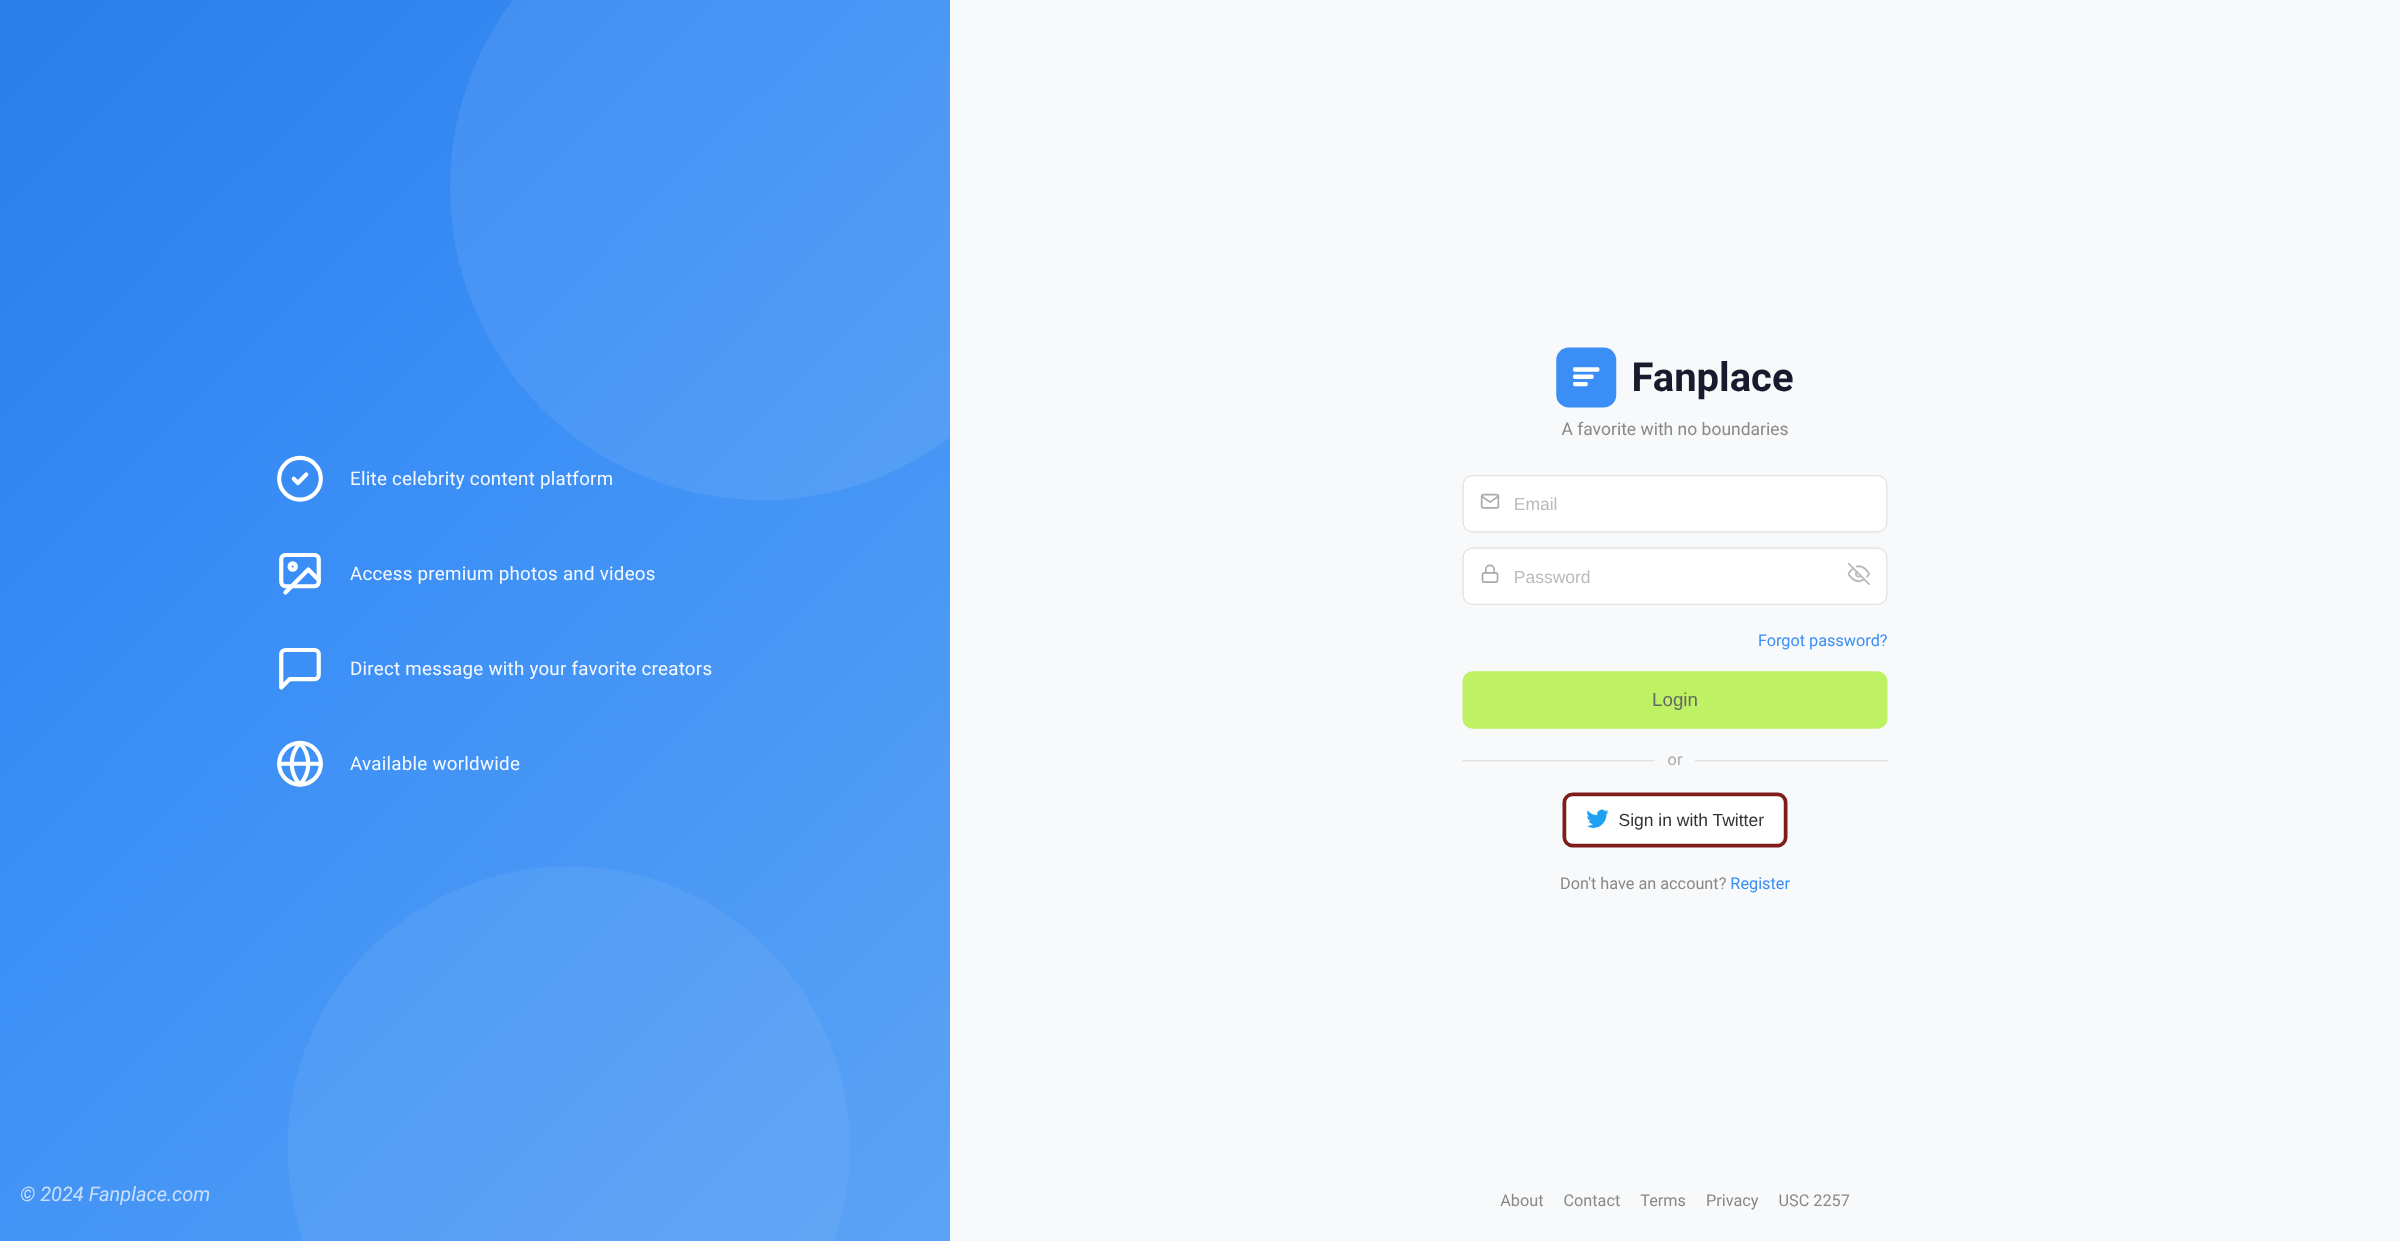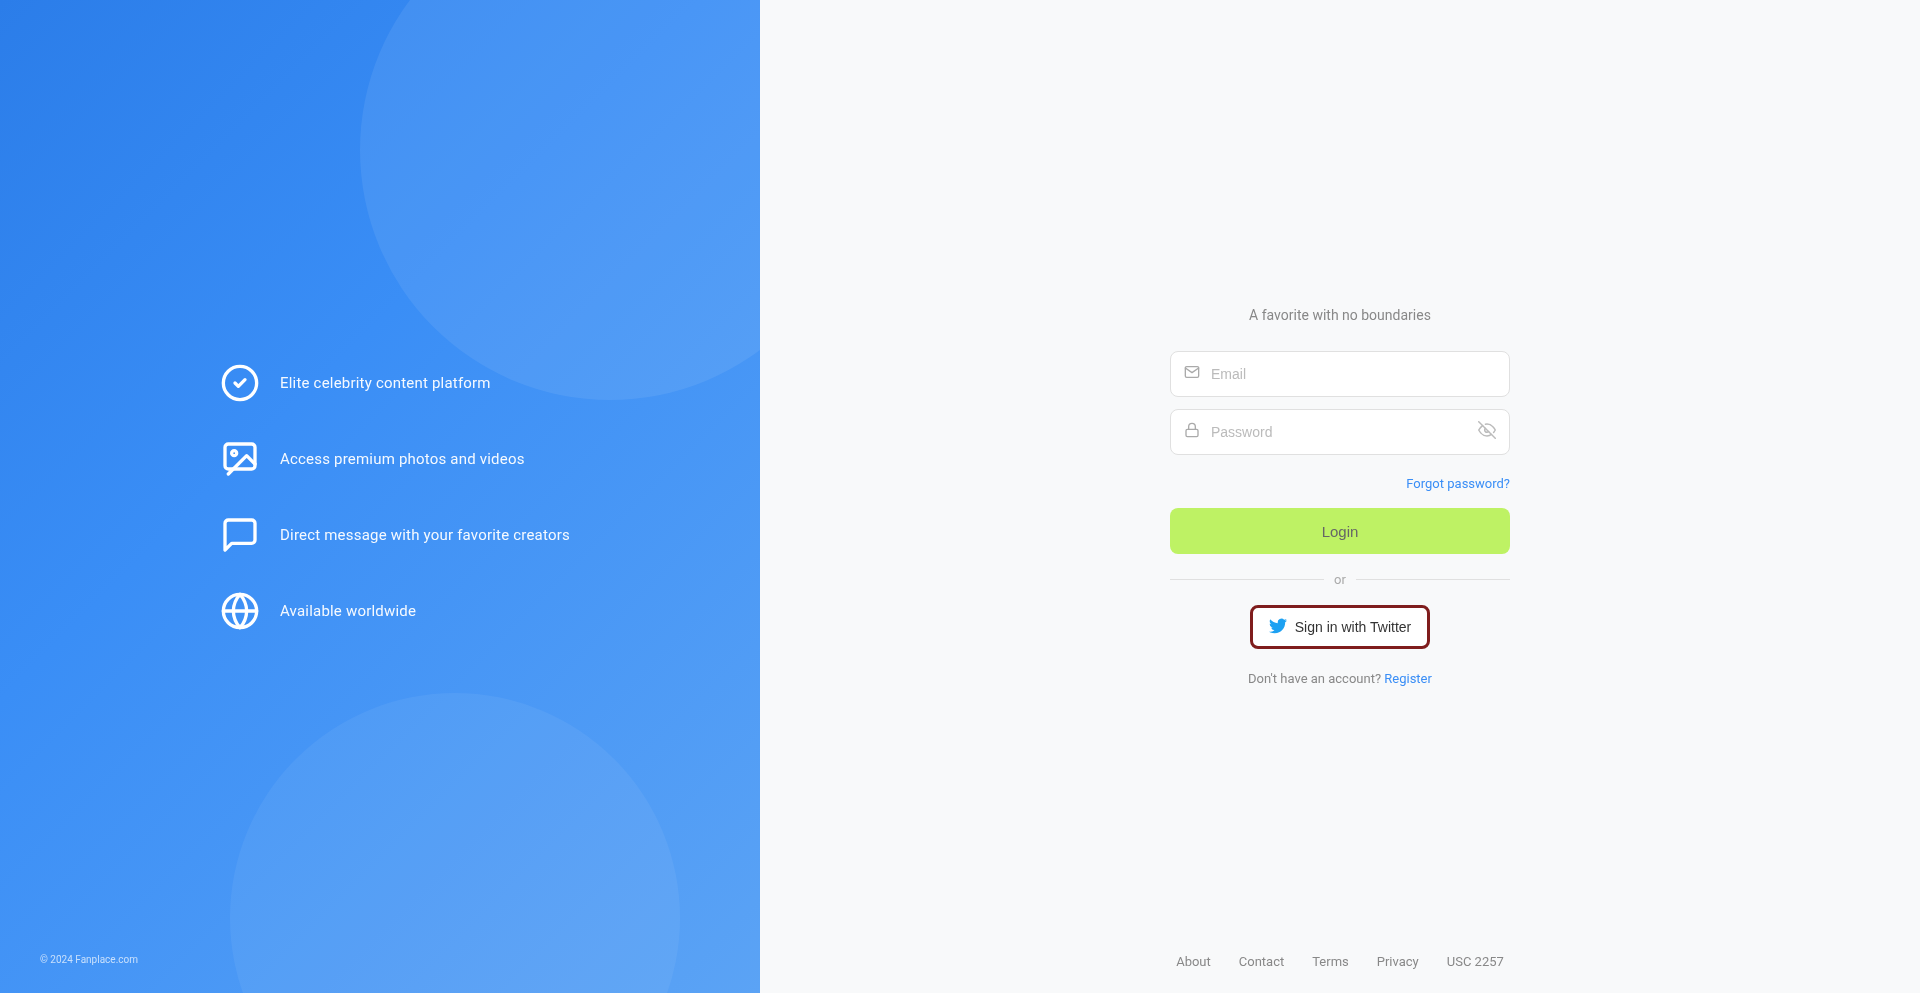--- a/index.html
+++ b/index.html
@@ -84,24 +84,25 @@
     .feature-text {
       font-size: 15px;
       font-weight: 400;
       color: rgba(255,255,255,0.95);
       letter-spacing: 0.2px;
     }
 
     .copyright {
       position: absolute;
       bottom: 28px;
-      left: 40px;
+      left: 16px;
       color: rgba(255,255,255,0.7);
-      font-size: 10px;
+      font-size: 16px;
       z-index: 2;
+      font-style: italic;
     }
 
     
     .right-panel {
       flex: 1;
       background: #f8f9fa;
       display: flex;
       flex-direction: column;
       align-items: center;
       justify-content: center;
@@ -286,21 +287,21 @@
     }
 
     
     .footer {
       position: absolute;
       bottom: 24px;
       right: 0;
       left: 0;
       display: flex;
       justify-content: center;
-      gap: 28px;
+      gap: 16px;
     }
 
     .footer a {
       font-size: 13px;
       color: #888;
       text-decoration: none;
     }
   </style>
 </head>
 <body>
@@ -346,20 +347,30 @@
         <span class="feature-text">Available worldwide</span>
       </li>
     </ul>
   </div>
   <div class="copyright">© 2024 Fanplace.com</div>
 </div>
 
 <div class="right-panel">
   <div class="login-container">
 
+    <div class="logo-area">
+      <div class="logo-icon">
+        <svg viewBox="0 0 24 24">
+          <rect x="3" y="5" width="18" height="3" rx="1"></rect>
+          <rect x="3" y="10" width="14" height="3" rx="1"></rect>
+          <rect x="3" y="15" width="10" height="3" rx="1"></rect>
+        </svg>
+      </div>
+      <span class="app-name">Fanplace</span>
+    </div>
 
     <p class="tagline">A favorite with no boundaries</p>
 
     <div class="form-group">
       <div class="input-wrapper">
         <span class="input-icon">
           <svg viewBox="0 0 24 24" fill="none" stroke="#aaa" stroke-width="2" stroke-linecap="round" stroke-linejoin="round">
             <path d="M4 4h16c1.1 0 2 .9 2 2v12c0 1.1-.9 2-2 2H4c-1.1 0-2-.9-2-2V6c0-1.1.9-2 2-2z"></path>
             <polyline points="22,6 12,13 2,6"></polyline>
           </svg>

